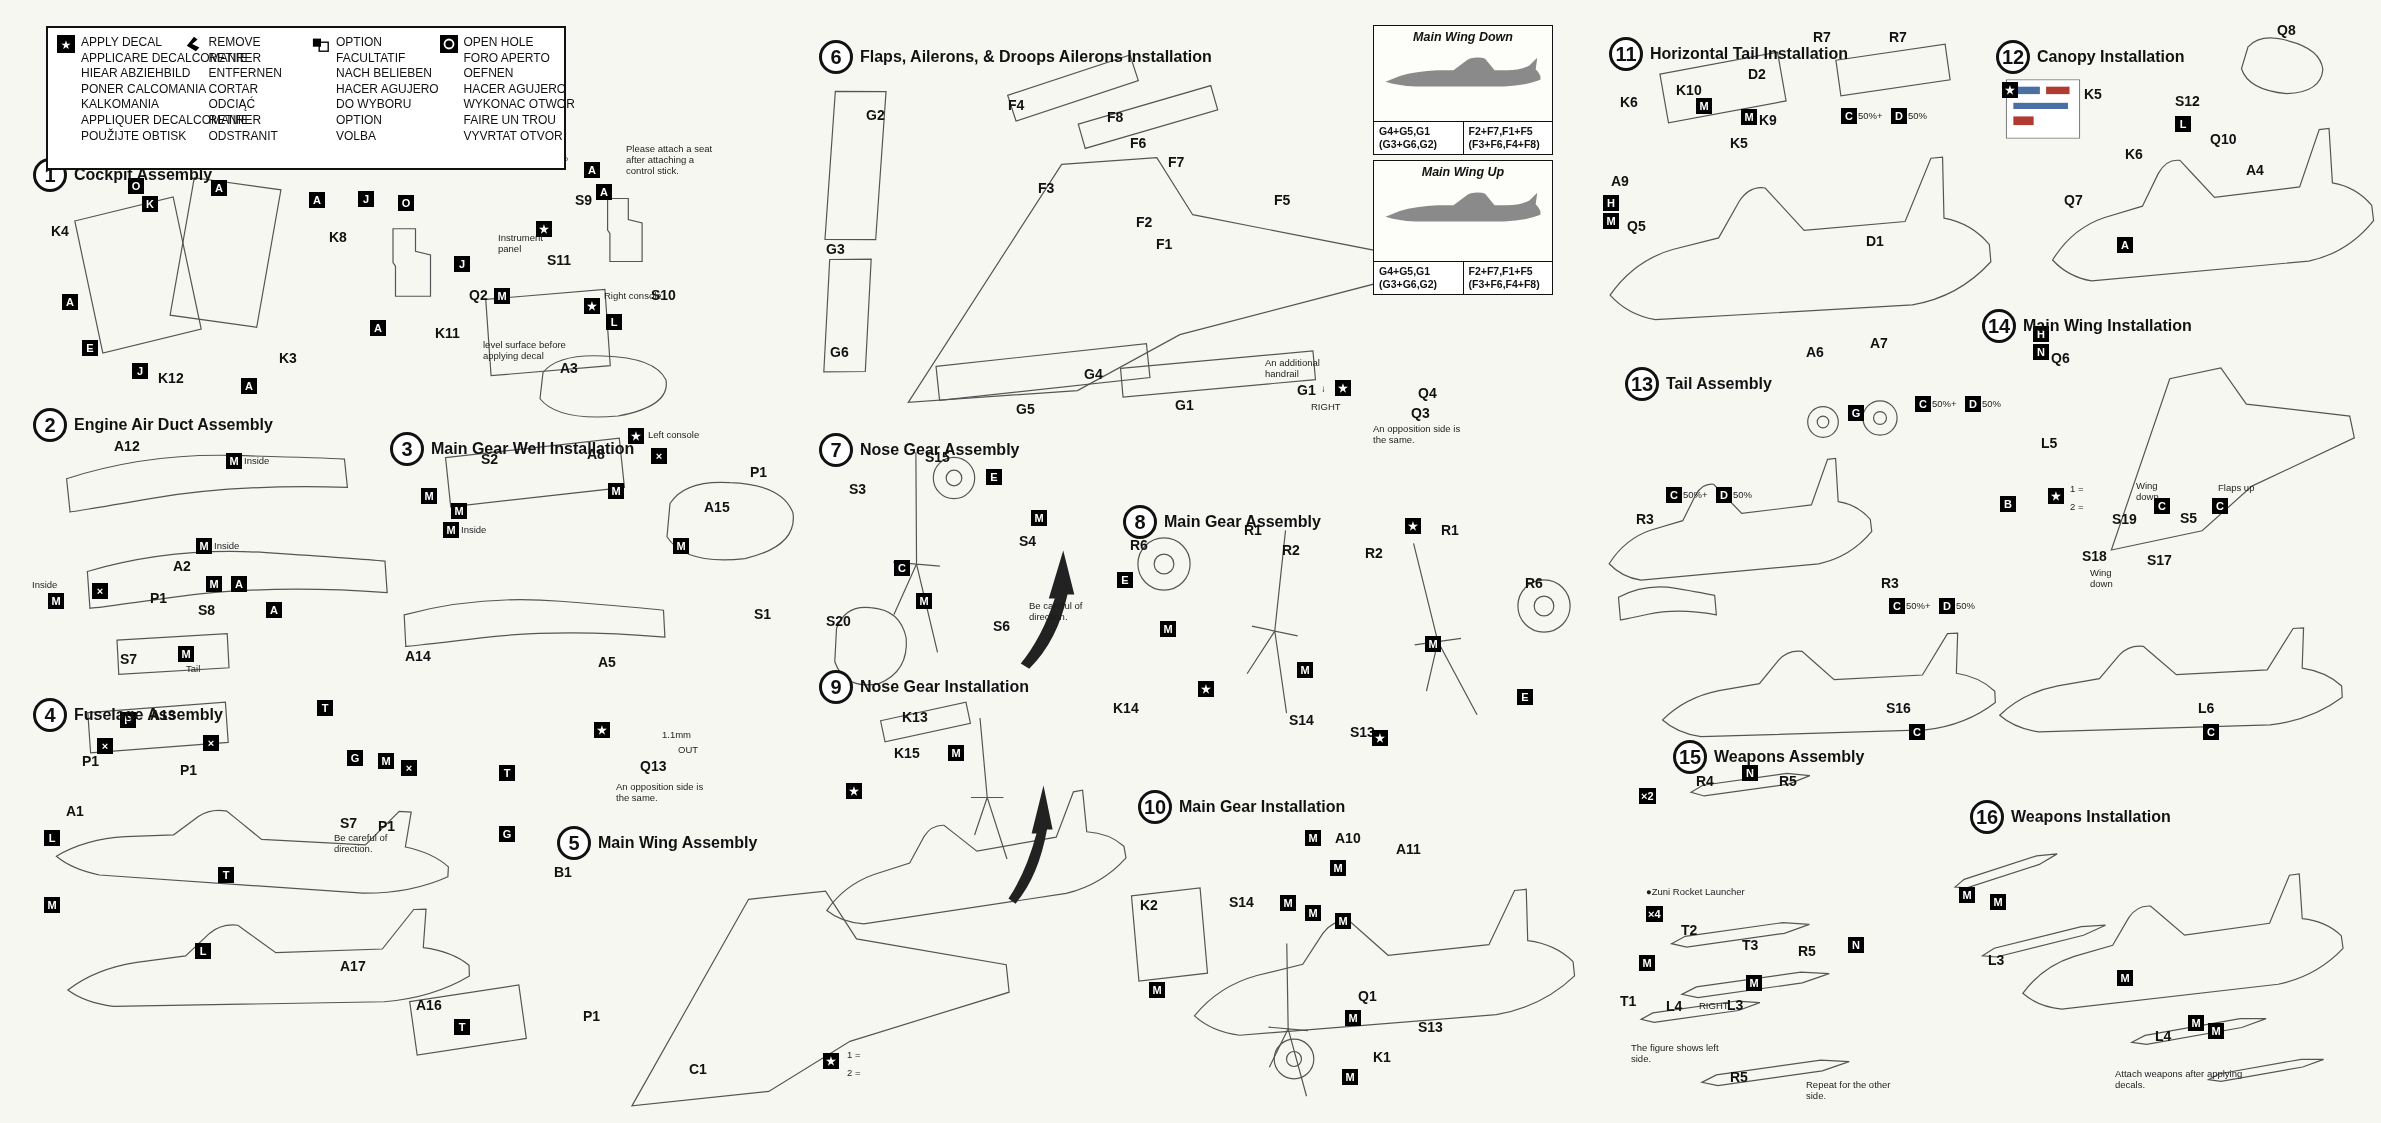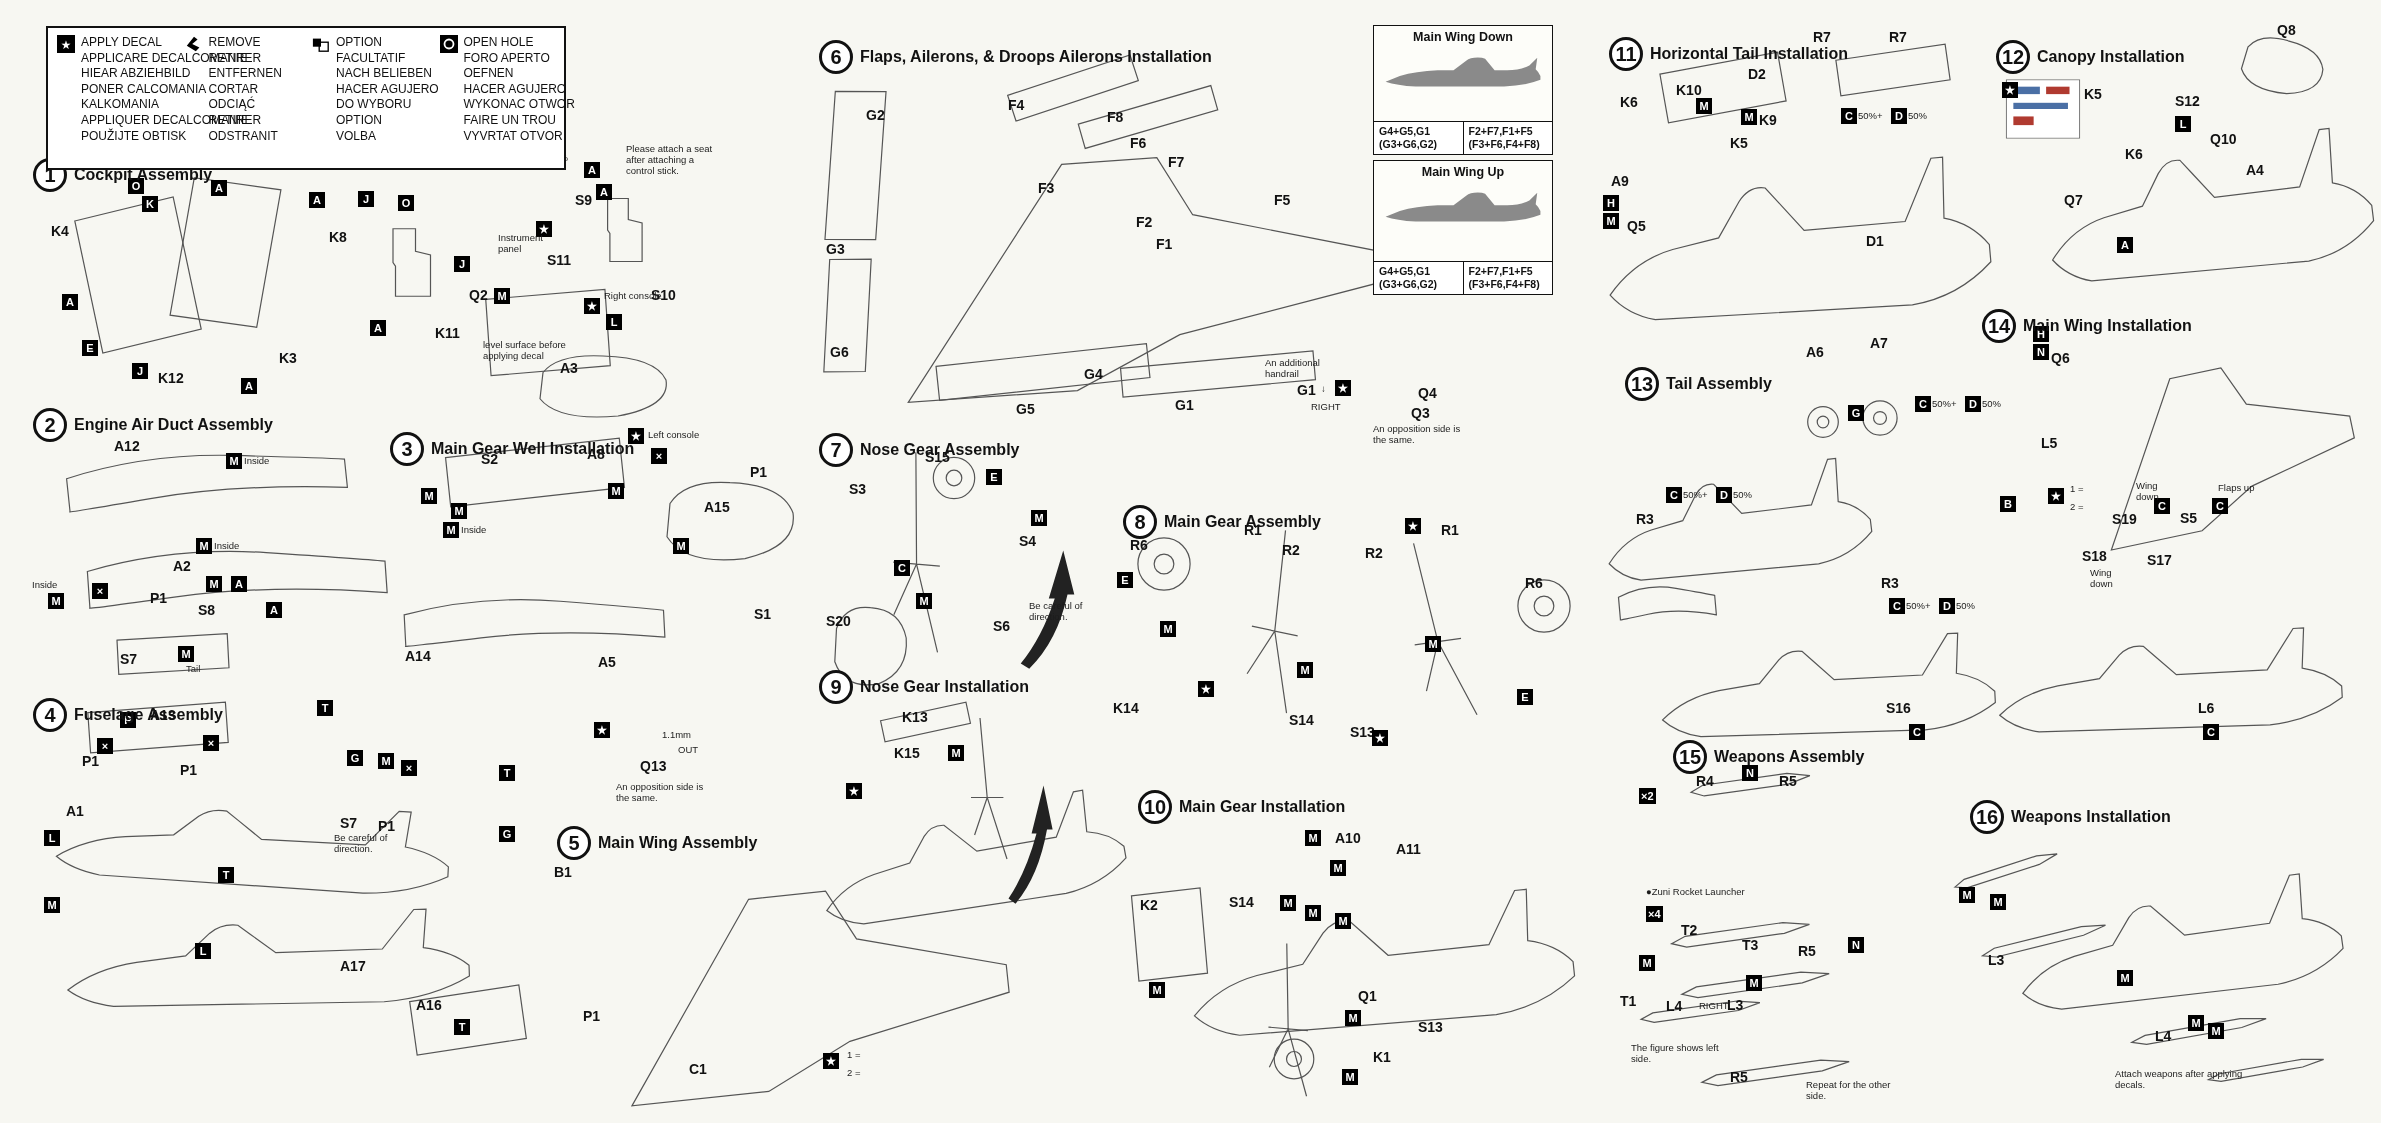--- a/index.html
+++ b/index.html
@@ -14,21 +14,21 @@
   .note{position:absolute;font-size:9.5px;color:#1c1c1c;line-height:1.15;z-index:2;white-space:normal;}
   .bx{position:absolute;min-width:16px;height:16px;background:#000;color:#fff;font-size:11px;font-weight:bold;
       display:flex;align-items:center;justify-content:center;padding:0 2px;box-sizing:border-box;z-index:2;}
   .art{position:absolute;overflow:visible;z-index:1;}
   .legend{position:absolute;border:2px solid #111;background:#fff;display:flex;padding:7px 9px;gap:12px;box-sizing:border-box;z-index:4;}
   .lcol{display:flex;gap:6px;flex:1;min-width:0;}
   .licon{flex:0 0 auto;}
   .licon svg{width:18px;height:18px;display:block;}
   .lline{font-size:12px;line-height:1.3;white-space:nowrap;}
   .inset{position:absolute;border:1.5px solid #111;background:#fdfdf9;box-sizing:border-box;z-index:3;}
-  .ititle{font-weight:bold;font-size:12.5px;text-align:center;padding-top:4px;}
+  .ititle{font-weight:bold;font-size:12.5px;text-align:center;padding-top:4px;font-style:italic;}
   .irow{position:absolute;left:0;right:0;bottom:0;display:flex;border-top:1px solid #111;background:#fff;}
   .icell{flex:1;padding:3px 5px;}
   .icell + .icell{border-left:1px solid #111;}
   .iline{font-size:10.5px;font-weight:bold;white-space:nowrap;line-height:1.25;}
 </style>
 </head>
 <body>
 
 <div id="sheet">
     <div class="legend" style="left: 46px; top: 26px; width: 520px; height: 144px;">

